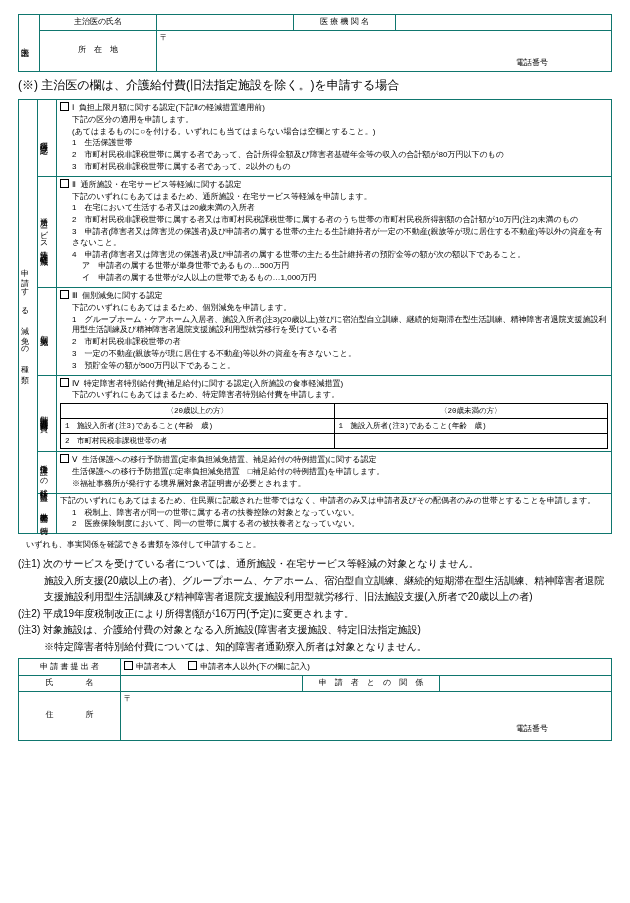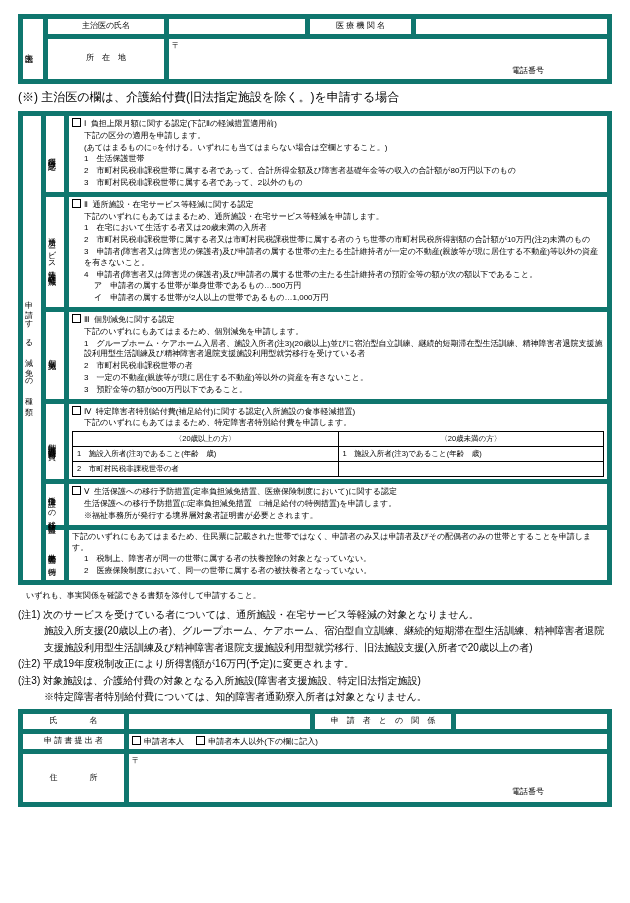--- a/index.html
+++ b/index.html
@@ -27,21 +27,21 @@
   }
   .top-label {
     font-size: 8.5px;
     margin-bottom: 4px;
   }
   table {
     border-collapse: collapse;
     width: 100%;
   }
   td {
-    border: 5px solid #0f766e;
+    border: 1px solid #0f766e;
     padding: 2px 3px;
     vertical-align: top;
     font-size: 8px;
   }
   .vert {
     writing-mode: vertical-rl;
     text-orientation: upright;
     letter-spacing: 1px;
     text-align: center;
     white-space: nowrap;
@@ -57,21 +57,21 @@
   .mid { vertical-align: middle; }
   .note-line { margin: 5px 0 6px 6px; font-size: 12px; }
   .notes { margin-top: 6px; }
   .notes p { margin: 2px 0 2px 0; font-size: 10px; line-height: 1.45; }
   .notes .ind { margin-left: 26px; }
   .box { display: inline-block; width: 7px; height: 7px; border: 1px solid #000; margin-right: 3px; vertical-align: -1px; }
   .item { margin: 0 0 1px 0; }
   .lvl1 { margin-left: 0px; }
   .lvl2 { margin-left: 12px; }
   .lvl3 { margin-left: 22px; }
-  .sub-table { border-collapse: collapse; width: 100%; margin-top: 2px; }
+  .sub-table { border-collapse: collapse; width: 100%; margin-top: 2px; font-family: Liberation Mono, monospace; }
   .sub-table td { border: 1px solid #000; padding: 2px 4px; font-size: 7.5px; }
   .final-note { font-size: 8px; margin: 6px 0 5px 8px; }
   .zip { font-size: 8px; }
   .tel { text-align: right; padding-right: 60px; font-size: 8px; }
   .rom { font-family: "Liberation Serif", serif; }
   .bottom-table { margin-top: 4px; }
   .checkpair span.box { margin-left: 10px; }
   .checkpair span.box:first-child { margin-left: 0; }
 </style>
 </head>
@@ -182,21 +182,21 @@
           </tbody>
               </table>
         </td>
       </tr>
       <tr>
         <td class="vcell">
           <div class="vert">生活保護への移行防止措置</div>
         </td>
         <td>
           <div class="item lvl1">
-            <span class="box"></span><span class="rom">Ⅴ</span>&nbsp;&nbsp;<span>生活保護への移行予防措置(定率負担減免措置、医療保険制度において)に関する認定</span>
+            <span class="box"></span><span class="rom">Ⅴ</span>&nbsp;&nbsp;<span>生活保護への移行予防措置(定率負担減免措置、補足給付の特例措置)に関する認定</span>
           </div>
           <div class="item lvl2">生活保護への移行予防措置(□定率負担減免措置　□補足給付の特例措置)を申請します。</div>
           <div class="item lvl2">※福祉事務所が発行する境界層対象者証明書が必要とされます。</div>
         </td>
       </tr>
       <tr>
         <td class="vcell">
           <div class="vert">世帯範囲の特例</div>
         </td>
         <td>
@@ -215,33 +215,33 @@
       <p class="ind">施設入所支援(20歳以上の者)、グループホーム、ケアホーム、宿泊型自立訓練、継続的短期滞在型生活訓練、精神障害者退院</p>
       <p class="ind">支援施設利用型生活訓練及び精神障害者退院支援施設利用型就労移行、旧法施設支援(入所者で20歳以上の者)</p>
       <p><span>(注2)</span> <span>平成19年度税制改正により所得割額が16万円(予定)に変更されます。</span></p>
       <p><span>(注3)</span> <span>対象施設は、介護給付費の対象となる入所施設(障害者支援施設、特定旧法指定施設)</span></p>
       <p class="ind">※特定障害者特別給付費については、知的障害者通勤寮入所者は対象となりません。</p>
     </div>
 
     <table class="bottom-table">
       <tbody>
           <tr>
+        <td class="ctr" style="width:95px;">申 請 書 提 出 者</td>
+        <td colspan="3" class="checkpair">
+          <span class="box"></span><span>申請者本人</span>
+          <span class="box"></span><span>申請者本人以外(下の欄に記入)</span>
+        </td>
+      </tr>
+      <tr>
         <td class="ctr mid">氏　　　　名</td>
         <td style="width:175px;"></td>
         <td class="ctr mid" style="width:130px;">申　請　者　と　の　関　係</td>
         <td></td>
       </tr>
       <tr>
-        <td class="ctr" style="width:95px;">申 請 書 提 出 者</td>
-        <td colspan="3" class="checkpair">
-          <span class="box"></span><span>申請者本人</span>
-          <span class="box"></span><span>申請者本人以外(下の欄に記入)</span>
-        </td>
-      </tr>
-      <tr>
         <td class="ctr mid">住　　　　所</td>
         <td colspan="3" style="height:44px;">
           <div class="zip">〒</div>
           <div class="tel" style="margin-top:20px;">電話番号</div>
         </td>
       </tr>
     </tbody>
       </table>
 
   </div>

